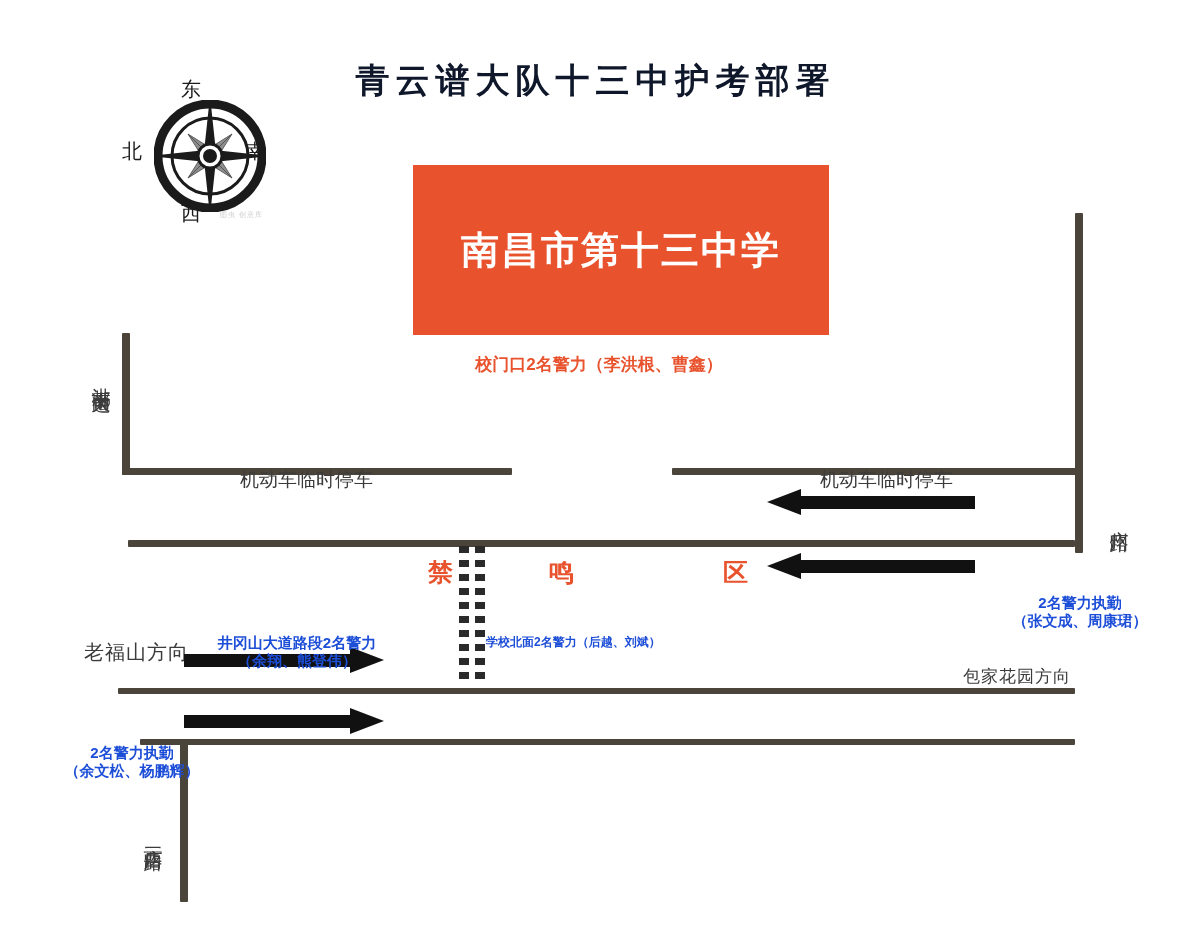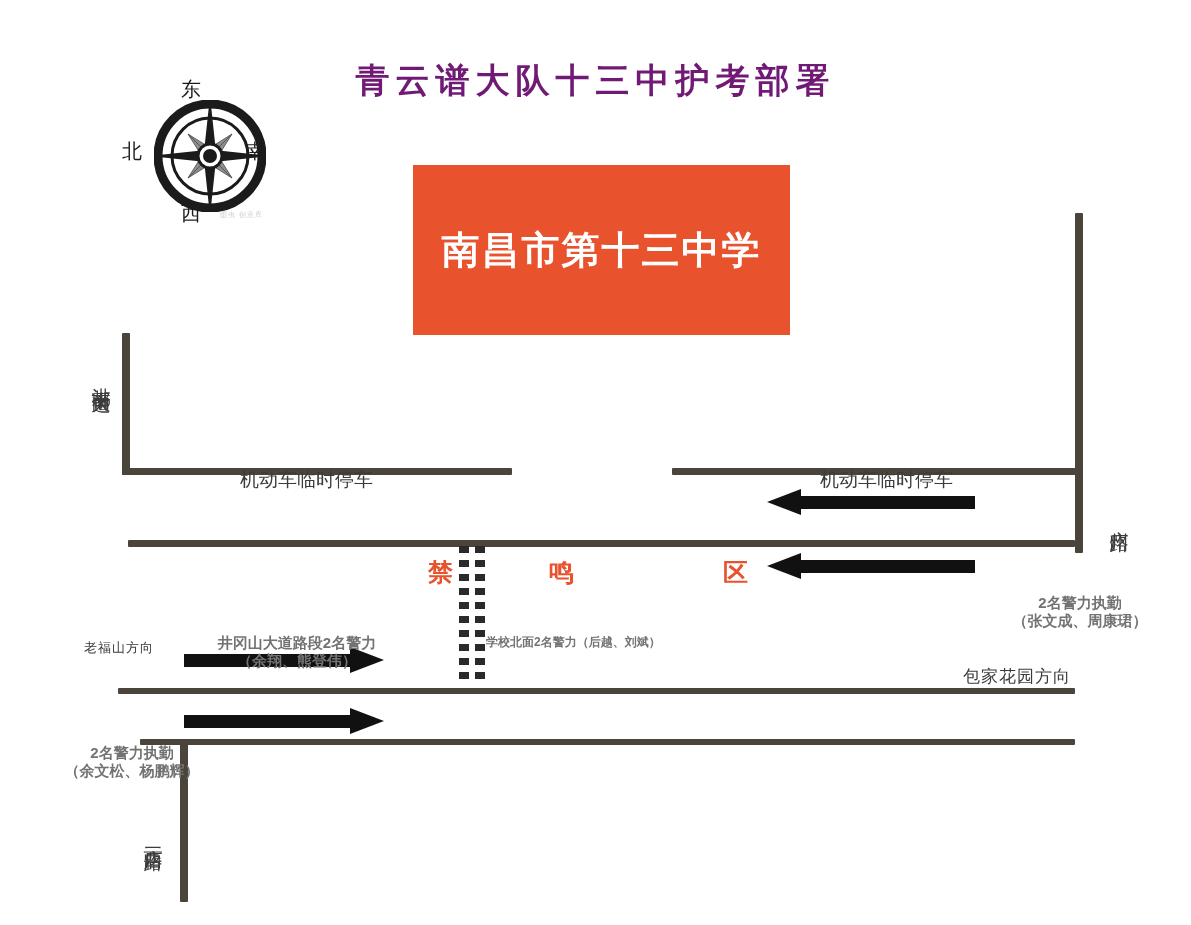--- a/index.html
+++ b/index.html
@@ -10,44 +10,44 @@
     overflow:hidden;
     position:relative;
   }
   #stage{position:absolute;left:0;top:0;width:1191px;height:925px;}
   .road{position:absolute;background:#4a443a;border-radius:1px;}
   .road.h{height:7px;}
   .road.v{width:8px;}
   .road.thin{height:6px;}
 
   .lbl{position:absolute;white-space:nowrap;color:#3b3b3b;font-weight:500;margin-top:37px;}
-  .lbl.red{color:#737373;}
+  .lbl.red{color:#1d4ed8;}
   .vert{writing-mode:vertical-rl;text-orientation:upright;letter-spacing:2px;}
 
   
   #title{
     position:absolute;left:0;top:58px;width:1191px;text-align:center;
-    color:#701a75;font-size:34px;font-weight:bold;letter-spacing:6px;
+    color:#0f172a;font-size:34px;font-weight:bold;letter-spacing:6px;
   }
 
   
   #compass{position:absolute;left:120px;top:70px;width:180px;height:180px;}
   #compass .cmp-lbl{
     position:absolute;color:#1b1b1b;font-size:20px;font-weight:500;
   }
   #cmp-n{left:61px;top:6px;}
   #cmp-w{left:2px;top:68px;}
   #cmp-e{left:125px;top:68px;}
   #cmp-s{left:61px;top:130px;}
   #cmp-svg{position:absolute;left:34px;top:30px;}
   #cmp-wm{position:absolute;left:100px;top:140px;font-size:7px;color:#cdcdcd;letter-spacing:1px;}
 
   
   #school{
-    position:absolute;left:413px;top:165px;width:377px;height:170px;
+    position:absolute;left:413px;top:165px;width:416px;height:170px;
     background:#e8532e;
     display:flex;align-items:center;justify-content:center;
   }
   #school-name{
     color:#ffffff;font-size:38px;font-weight:bold;letter-spacing:2px;
   }
   #gate-note{
     position:absolute;left:413px;top:353px;width:372px;text-align:center;
     color:#e8532e;font-size:17px;font-weight:600;
   }
@@ -108,20 +108,21 @@
       </g>
       <circle cx="56" cy="56" r="12" fill="#ffffff" stroke="#1b1b1b" stroke-width="3"></circle>
       <circle cx="56" cy="56" r="7" fill="#1b1b1b"></circle>
     </svg>
     <div id="cmp-wm">图虫  创意库</div>
   </div>
 
   <div id="school">
     <div id="school-name">南昌市第十三中学</div>
   </div>
+  <div id="gate-note">校门口2名警力（李洪根、曹鑫）</div>
 
   <div class="road v" style="left:122px;top:333px;height:142px;"></div>
   <div class="road h" style="left:122px;top:468px;width:390px;"></div>
 
   <div class="road v" style="left:1075px;top:213px;height:340px;"></div>
   <div class="road h" style="left:672px;top:468px;width:410px;"></div>
 
   <div class="road h" style="left:128px;top:540px;width:947px;"></div>
 
   <div class="road h thin" style="left:118px;top:688px;width:957px;"></div>
@@ -133,21 +134,21 @@
   <div class="lbl vert" style="left:88px;top:335px;font-size:19px;">洪都南大道</div>
 
   <div class="lbl vert" style="left:1106px;top:478px;font-size:19px;">广州路</div>
 
 
   <div class="lbl vert" style="left:140px;top:795px;font-size:19px;">三店西路</div>
 
   <div class="lbl" style="left:240px;top:430px;font-size:19px;">机动车临时停车</div>
   <div class="lbl" style="left:820px;top:430px;font-size:19px;">机动车临时停车</div>
 
-  <div class="lbl" style="left:84px;top:602px;font-size:13px;letter-spacing:1px;">老福山方向</div>
+  <div class="lbl" style="left:84px;top:602px;font-size:20px;letter-spacing:1px;">老福山方向</div>
   <div class="lbl" style="left:963px;top:628px;font-size:17px;letter-spacing:1px;text-align:right;">包家花园方向</div>
 
   <div id="crosswalk">
     <div class="dashcol c1"></div>
     <div class="dashcol c2"></div>
   </div>
 
   <div class="ban" style="left:428px;top:556px;">禁</div>
   <div class="ban" style="left:549px;top:556px;">鸣</div>
   <div class="ban" style="left:723px;top:556px;">区</div>

